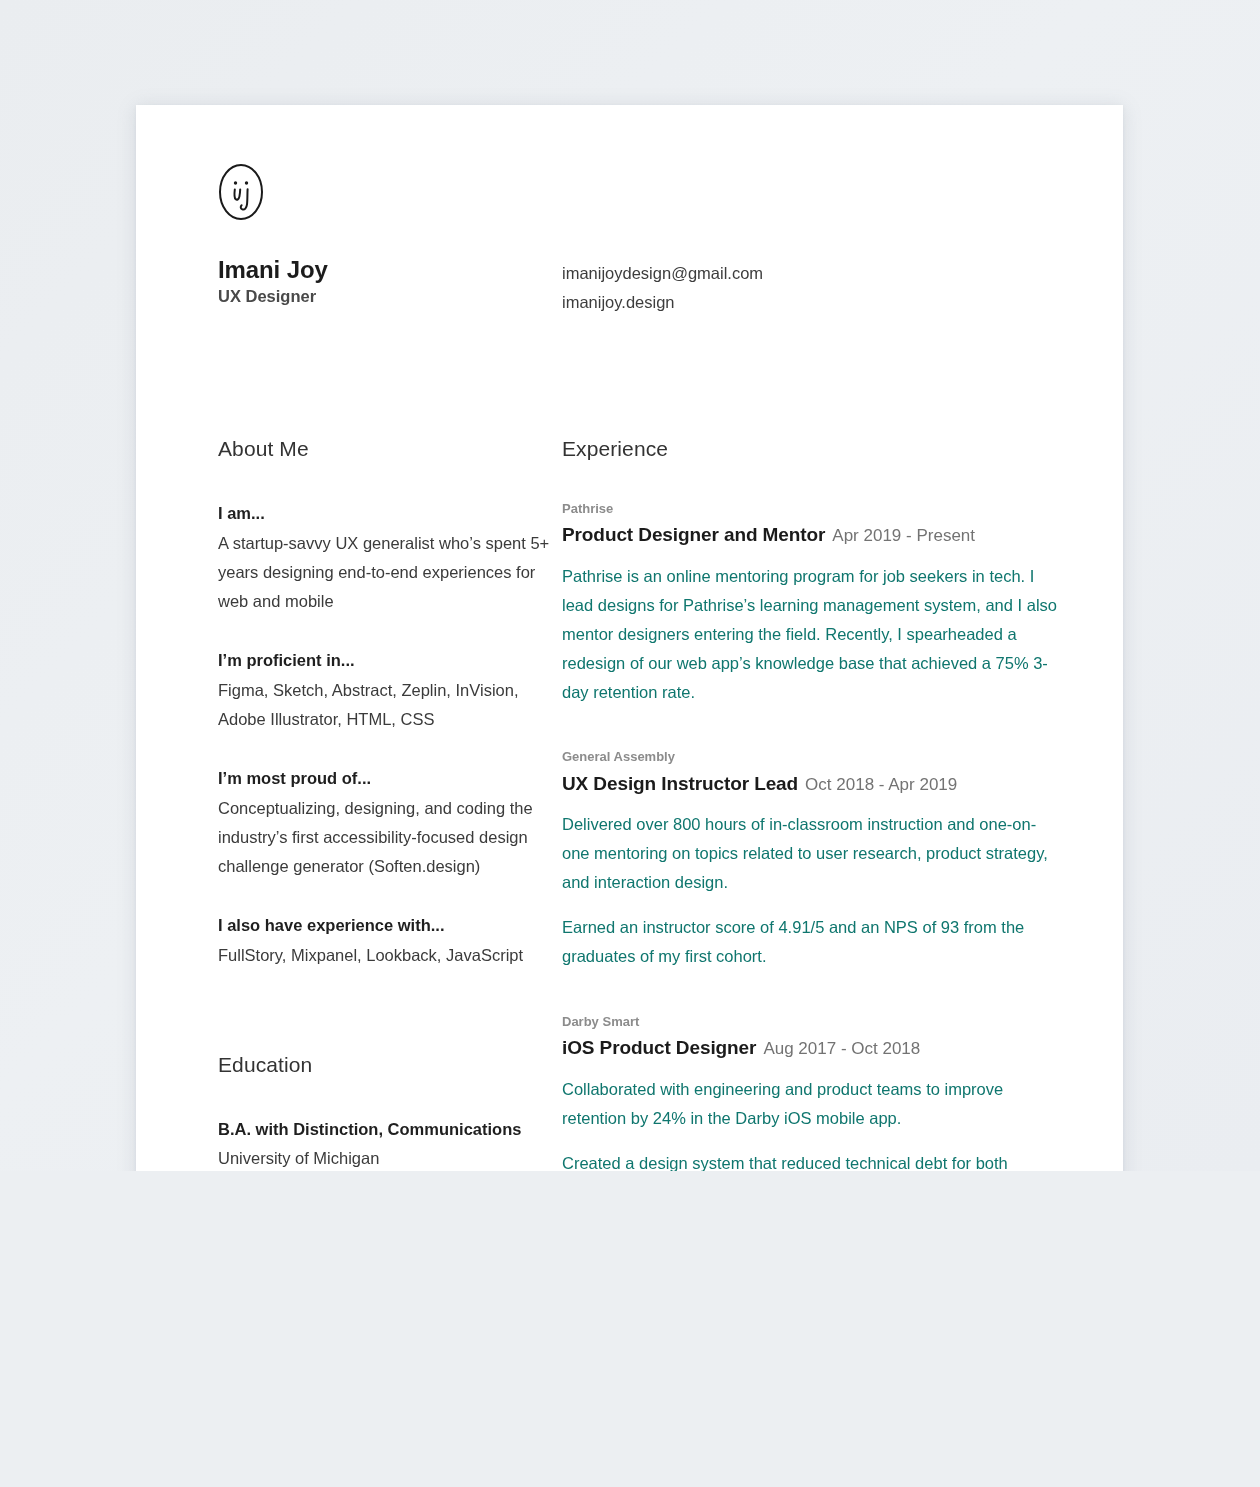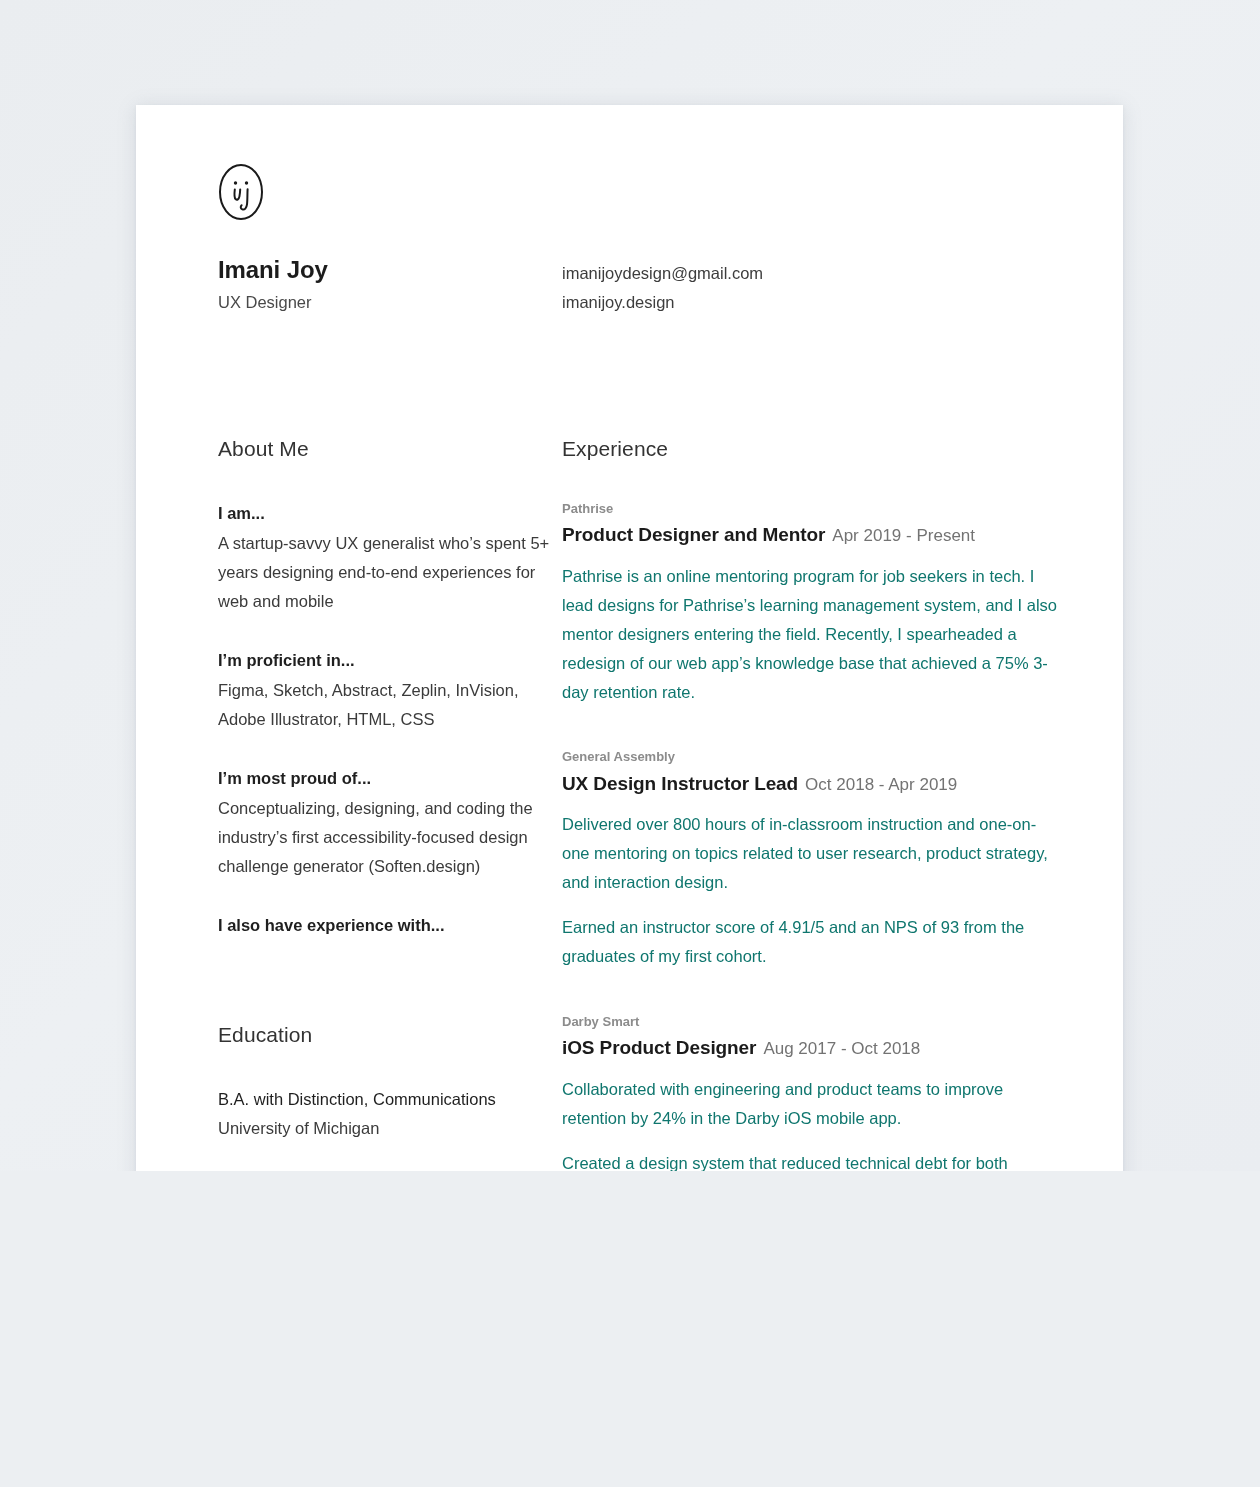--- a/index.html
+++ b/index.html
@@ -53,23 +53,23 @@
 
   .full-name {
     font-size: 24px;
     font-weight: 700;
     color: #1c1c1c;
     letter-spacing: -0.1px;
     line-height: 1.25;
   }
   .role-title {
     font-size: 16.5px;
-    font-weight: 400;
+    font-weight: 700;
     color: #494949;
-    margin-top: 6px;
+    margin-top: 0;
     line-height: 1.35;
   }
 
   .contact-block { padding-top: 4px; }
   .contact-line {
     font-size: 16.5px;
     color: #3d3d3d;
     line-height: 1.78;
   }
 
@@ -104,21 +104,21 @@
   .about-text {
     font-size: 16.5px;
     font-weight: 400;
     color: #3b3b3b;
     line-height: 1.76;
   }
 
   .education-section { margin-top: 82px; }
   .edu-degree {
     font-size: 16.5px;
-    font-weight: 400;
+    font-weight: 700;
     color: #1f1f1f;
     line-height: 1.76;
   }
   .edu-school {
     font-size: 16.5px;
     font-weight: 400;
     color: #3b3b3b;
     line-height: 1.76;
   }
 
@@ -204,20 +204,21 @@
               <div class="about-text">Figma, Sketch, Abstract, Zeplin, InVision, Adobe Illustrator, HTML, CSS</div>
             </div>
 
             <div class="about-block">
               <div class="about-label">I’m most proud of...</div>
               <div class="about-text">Conceptualizing, designing, and coding the industry’s first accessibility-focused design challenge generator (Soften.design)</div>
             </div>
 
             <div class="about-block">
               <div class="about-label">I also have experience with...</div>
+              <div class="about-text">FullStory, Mixpanel, Lookback, JavaScript</div>
             </div>
           </div>
 
           <div class="education-section">
             <div class="section-heading">Education</div>
             <div>
               <div class="edu-degree">B.A. with Distinction, Communications</div>
               <div class="edu-school">University of Michigan</div>
             </div>
           </div>

